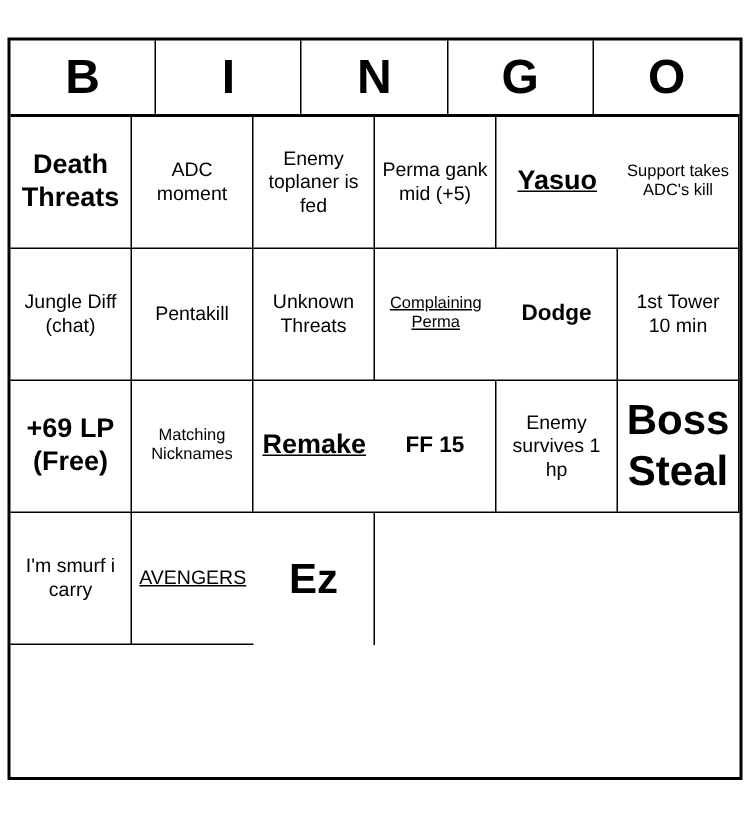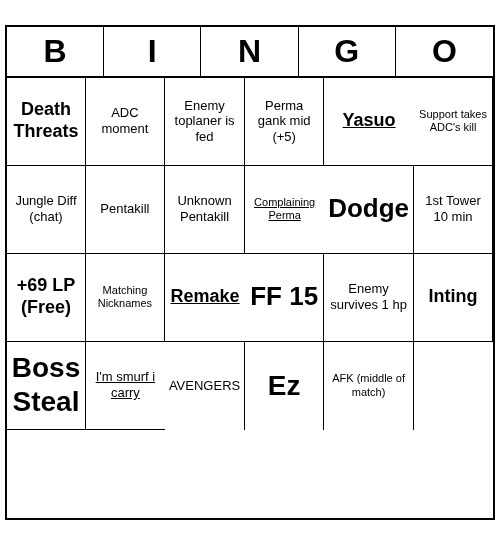--- a/index.html
+++ b/index.html
@@ -69,21 +69,21 @@
 
     .bingo-cell:nth-child(n+21) {
       border-bottom: none;
     }
 
     .bingo-cell .cell-text {
       font-size: 13px;
     }
 
     .bingo-cell .cell-text.large {
-      font-size: 26px;
+      font-size: 15px;
       font-weight: bold;
     }
 
     .bingo-cell .cell-text.medium {
       font-size: 18px;
       font-weight: bold;
     }
 
     .bingo-cell .cell-text.xlarge {
       font-size: 28px;
@@ -124,21 +124,21 @@
       <div class="bingo-cell">
         <span class="cell-text small">Support takes ADC's kill</span>
       </div>
       <div class="bingo-cell">
         <span class="cell-text">Jungle Diff (chat)</span>
       </div>
       <div class="bingo-cell">
         <span class="cell-text">Pentakill</span>
       </div>
       <div class="bingo-cell">
-        <span class="cell-text">Unknown Pentakill</span>
+        <span class="cell-text">Unknown Threats</span>
       </div>
       <div class="bingo-cell">
         <span class="cell-text small">Complaining Perma</span>
       </div>
       <div class="bingo-cell">
         <span class="cell-text large">Dodge</span>
       </div>
       <div class="bingo-cell">
         <span class="cell-text">1st Tower 10 min</span>
       </div>
@@ -151,31 +151,25 @@
       <div class="bingo-cell">
         <span class="cell-text medium">Remake</span>
       </div>
       <div class="bingo-cell">
         <span class="cell-text large">FF 15</span>
       </div>
       <div class="bingo-cell">
         <span class="cell-text">Enemy survives 1 hp</span>
       </div>
       <div class="bingo-cell">
-        <span class="cell-text medium">Inting</span>
-      </div>
-      <div class="bingo-cell">
         <span class="cell-text xlarge">Boss Steal</span>
       </div>
       <div class="bingo-cell">
         <span class="cell-text">I'm smurf i carry</span>
       </div>
       <div class="bingo-cell">
         <span class="cell-text">AVENGERS</span>
       </div>
       <div class="bingo-cell">
         <span class="cell-text xlarge">Ez</span>
       </div>
-      <div class="bingo-cell">
-        <span class="cell-text small">AFK (middle of match)</span>
-      </div>
     </div>
 </div>
 
 </body></html>

